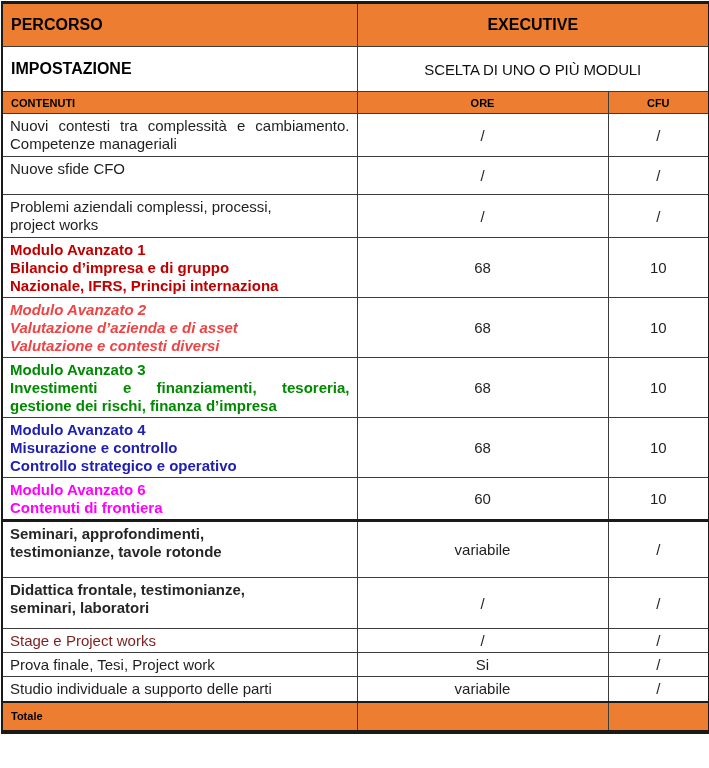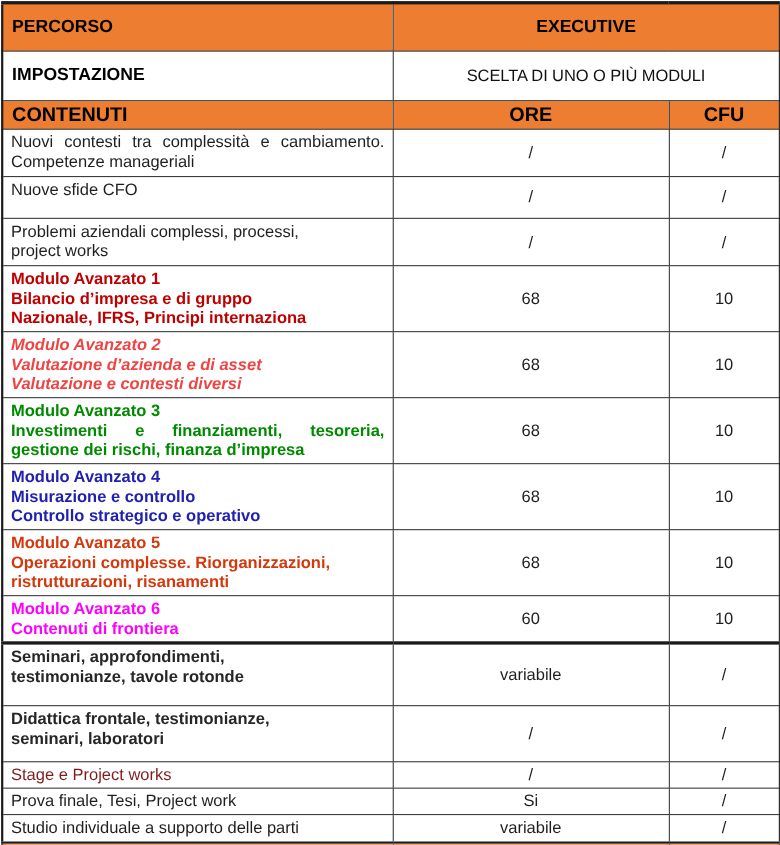--- a/index.html
+++ b/index.html
@@ -27,21 +27,21 @@
   td {
     border: 1px solid var(--border, #3c3c3c);
     overflow: hidden;
   }
   .orange-bg { background: var(--orange, #ED7D31); }
   .hdr {
     font-weight: bold;
     font-size: 16px;
     color: #000000;
   }
-  .hdr-sm { font-weight: bold; font-size: 18px; color: #000000; }
+  .hdr-sm { font-weight: bold; font-size: 11px; color: #000000; }
   .left-cell { padding: 2px 8px; vertical-align: middle; text-align: left; }
   .center-cell { text-align: center; vertical-align: middle; }
   .imp-value { font-size: 15px; color: #111111; letter-spacing: -0.1px; }
   .c-cell {
     padding: 3px 7px 2px 7px;
     vertical-align: top;
     font-size: 15px;
     line-height: 18px;
   }
   .c-cell .line.stretch { text-align: justify; text-align-last: justify; }
@@ -135,29 +135,20 @@
         </tr>
         <tr style="height: 56px; margin-top: 28px;">
           <td class="c-cell" style="color: rgb(33, 33, 176); font-weight: bold;">
             <div class="line">Modulo Avanzato 4</div>
             <div class="line">Misurazione e controllo</div>
             <div class="line">Controllo strategico e operativo</div>
           </td>
           <td class="v-cell">68</td>
           <td class="v-cell">10</td>
         </tr>
-        <tr style="height: 55px;">
-          <td class="c-cell" style="color: rgb(212, 56, 13); font-weight: bold;">
-            <div class="line">Modulo Avanzato 5</div>
-            <div class="line">Operazioni complesse. Riorganizzazioni,</div>
-            <div class="line">ristrutturazioni, risanamenti</div>
-          </td>
-          <td class="v-cell">68</td>
-          <td class="v-cell">10</td>
-        </tr>
         <tr style="height: 37px;">
           <td class="c-cell" style="color: rgb(255, 0, 255); font-weight: bold;">
             <div class="line">Modulo Avanzato 6</div>
             <div class="line">Contenuti di frontiera</div>
           </td>
           <td class="v-cell">60</td>
           <td class="v-cell">10</td>
         </tr>
         <tr class="thick-top" style="height: 57px;">
           <td class="c-cell" style="color: rgb(38, 38, 38); font-weight: bold;">

